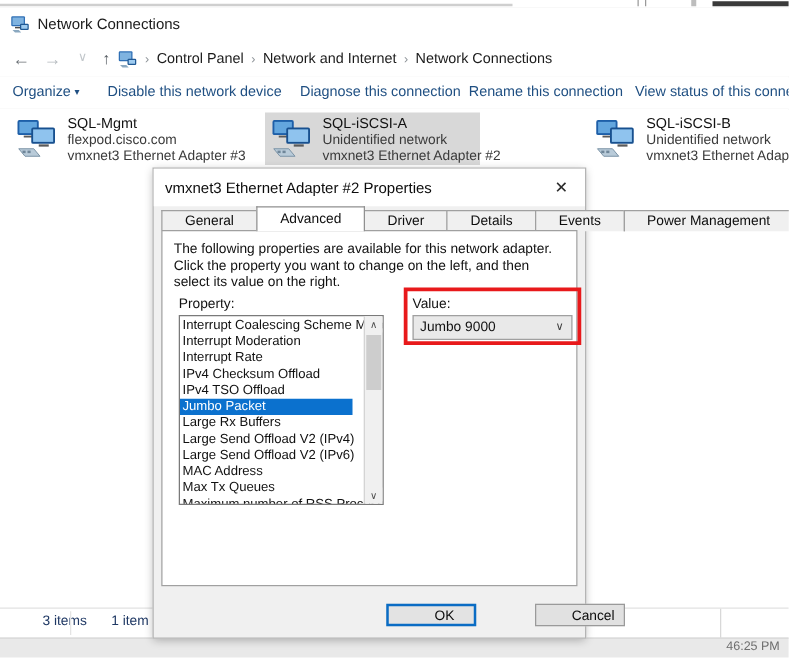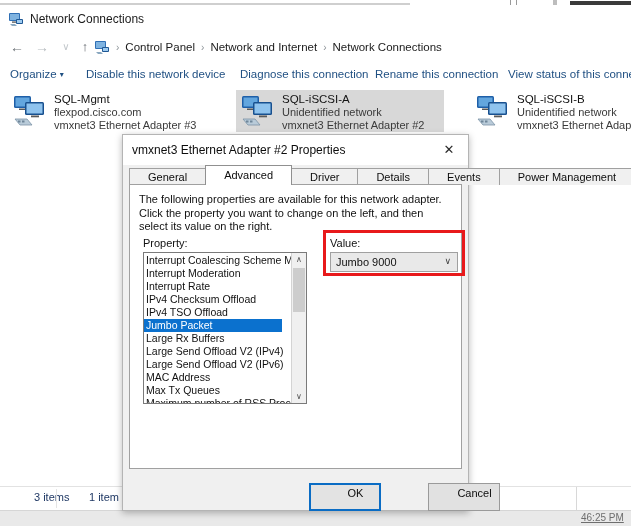--- a/index.html
+++ b/index.html
@@ -216,21 +216,20 @@
     position: absolute;
     left: 576px; top: 0px; width: 1px; height: 24px;
     background: #d8d8d8;
   }
   .tray-clock {
     position: absolute;
     left: 581px; top: 512px;
     font-size: 10px;
     color: #6e6e6e;
     white-space: nowrap;
-    text-decoration: underline;
   }
 
   
   #dialog {
     position: absolute;
     left: 122px; top: 134px;
     width: 347px; height: 377px;
     background: #f0f0f0;
     border: 1px solid #b4b4b4;
     box-shadow: 0 2px 7px rgba(0,0,0,0.28);
@@ -402,21 +401,21 @@
     width: 142px; height: 46px;
     border: 3px solid #e8191b;
     box-sizing: border-box;
     pointer-events: none;
   }
 
   
   .dlg-btn {
     position: absolute;
     top: 348px;
-    width: 72px; height: 28px;
+    width: 72px; height: 18px;
     font-size: 11px;
     color: #0c0c0c;
     background: #e1e1e1;
     border: 1px solid #9a9a9a;
     box-sizing: border-box;
     text-align: center;
     line-height: 19px;
     cursor: default;
     padding-left: 21px;
   }
@@ -499,21 +498,21 @@
           <rect x="10" y="26.5" width="2.5" height="2" fill="#6f8699"></rect>
         </svg>
       </span>
       <span class="conn-text">
         <div class="conn-name">SQL-Mgmt</div>
         <div class="conn-sub">flexpod.cisco.com</div>
         <div class="conn-sub">vmxnet3 Ethernet Adapter #3</div>
       </span>
     </div>
 
-    <div class="conn-item selected" style="left:236px;width:208px">
+    <div class="conn-item selected" style="left:212px;width:172px">
       <span class="conn-icon">
         <svg width="36" height="34" viewBox="0 0 36 34">
           <rect x="2" y="2" width="17" height="12" rx="1.5" fill="#1e5fa8"></rect>
           <rect x="3.5" y="3.5" width="14" height="9" fill="#63a6de"></rect>
           <rect x="7" y="14.5" width="7" height="1.5" fill="#5a5a5a"></rect>
           <rect x="13" y="8" width="19" height="13" rx="1.5" fill="#18508f"></rect>
           <rect x="14.5" y="9.5" width="16" height="10" fill="#8fc3ee"></rect>
           <rect x="19" y="21.5" width="8" height="1.8" fill="#5a5a5a"></rect>
           <path d="M3 25 L15 25 L20 31 L8 31 Z" fill="#b9cbd9" stroke="#7b93a6" stroke-width="0.8"></path>
           <rect x="6" y="26.5" width="2.5" height="2" fill="#6f8699"></rect>

